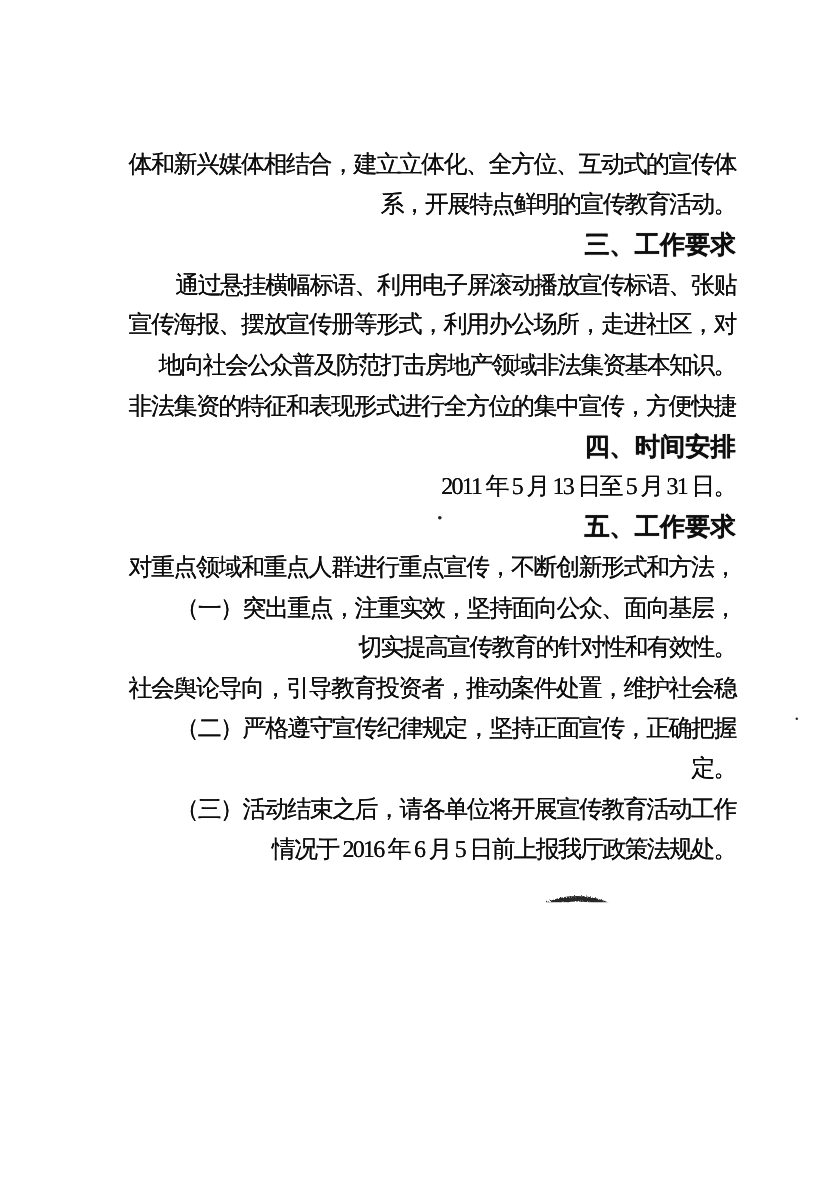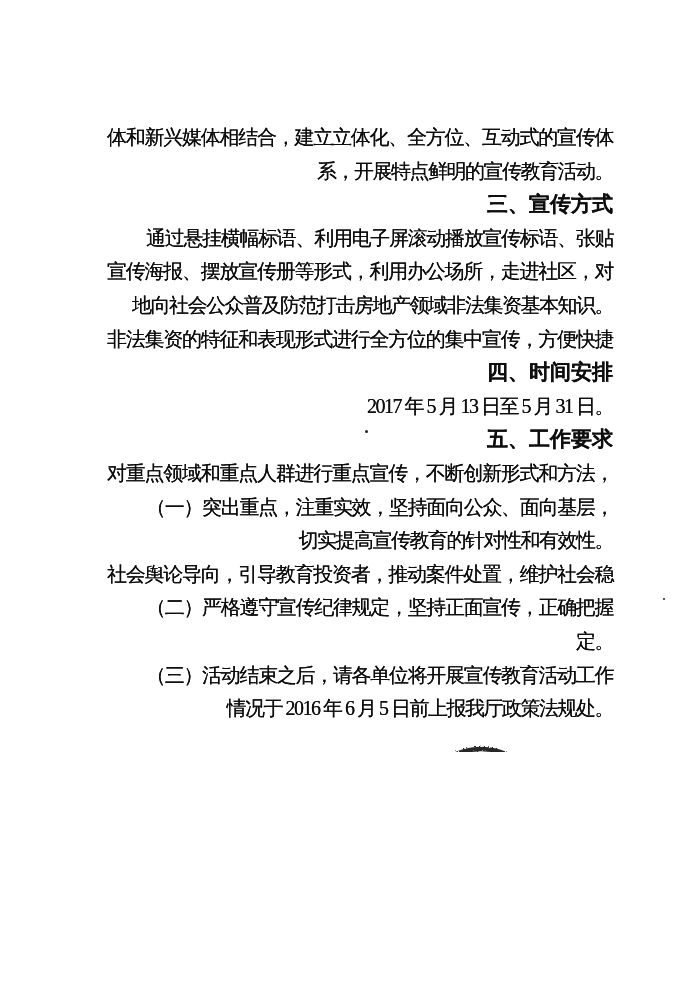--- a/index.html
+++ b/index.html
@@ -64,27 +64,27 @@
   .speck-b { left: 663px; top: 598px; width: 2px; height: 2px; }
 </style>
 </head>
 <body>
 
 <div class="page">
 
   <div class="doc-body">
       <div class="line full">体和新兴媒体相结合，建立立体化、全方位、互动式的宣传体</div>
       <div class="line">系，开展特点鲜明的宣传教育活动。</div>
-      <div class="line heading">三、宣传方式</div>
+      <div class="line heading">三、工作要求</div>
       <div class="line full indent">通过悬挂横幅标语、利用电子屏滚动播放宣传标语、张贴</div>
       <div class="line full">宣传海报、摆放宣传册等形式，利用办公场所，走进社区，对</div>
       <div class="line">地向社会公众普及防范打击房地产领域非法集资基本知识。</div>
       <div class="line full">非法集资的特征和表现形式进行全方位的集中宣传，方便快捷</div>
       <div class="line heading">四、时间安排</div>
-      <div class="line indent">2017 年 5 月 13 日至 5 月 31 日。</div>
+      <div class="line indent">2011 年 5 月 13 日至 5 月 31 日。</div>
       <div class="line heading">五、工作要求</div>
       <div class="line full">对重点领域和重点人群进行重点宣传，不断创新形式和方法，</div>
       <div class="line full indent">（一）突出重点，注重实效，坚持面向公众、面向基层，</div>
       <div class="line">切实提高宣传教育的针对性和有效性。</div>
       <div class="line full">社会舆论导向，引导教育投资者，推动案件处置，维护社会稳</div>
       <div class="line full indent">（二）严格遵守宣传纪律规定，坚持正面宣传，正确把握</div>
       <div class="line">定。</div>
       <div class="line full indent">（三）活动结束之后，请各单位将开展宣传教育活动工作</div>
       <div class="line">情况于 2016 年 6 月 5 日前上报我厅政策法规处。</div>
     </div>

